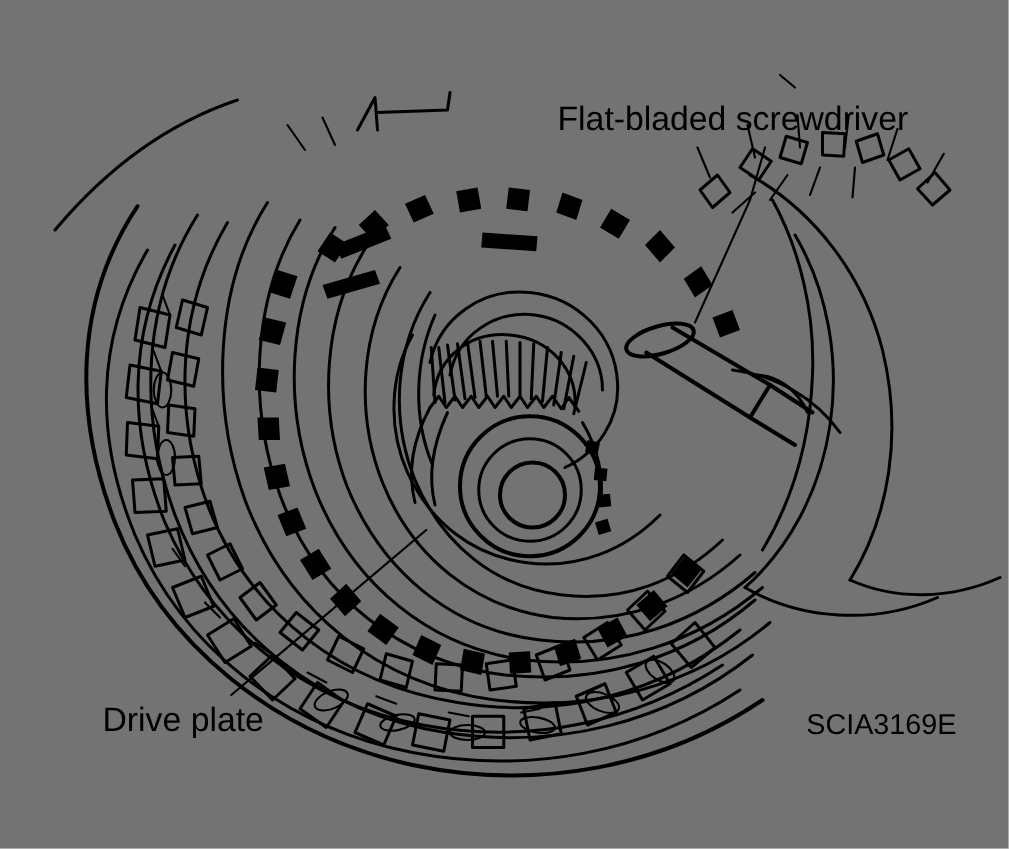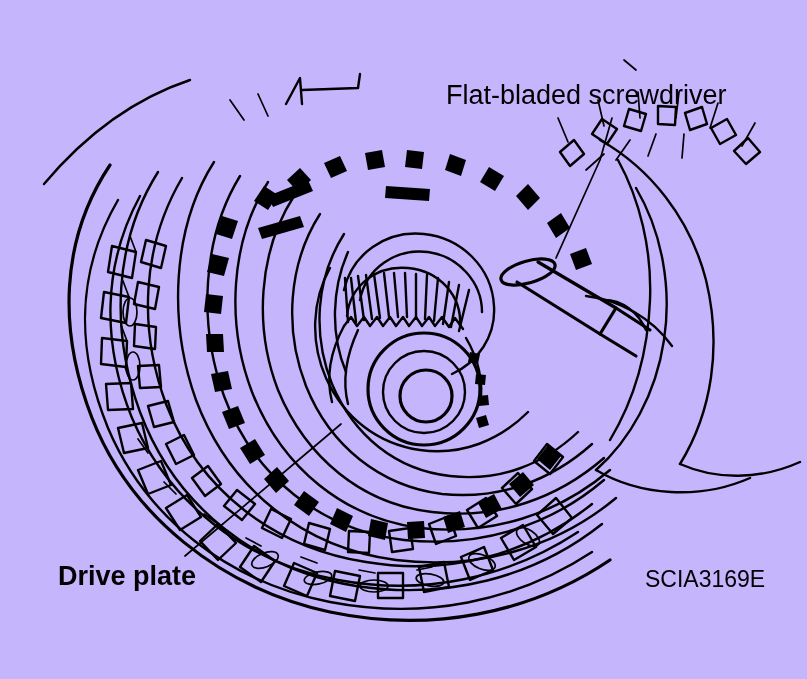--- a/index.html
+++ b/index.html
@@ -8,21 +8,21 @@
     padding: 0;
     background: #ffffff;
   }
   body {
     font-family: "Liberation Sans", sans-serif;
   }
   #figure-root {
     position: relative;
     width: 807px;
     height: 679px;
-    background: #c4b5fd;
+    background: #737373;
     overflow: hidden;
   }
   #figure-svg {
     position: absolute;
     top: 0;
     left: 0;
     width: 807px;
     height: 679px;
     display: block;
   }
@@ -32,24 +32,23 @@
     color: #000000;
     white-space: nowrap;
     line-height: 1;
   }
   #label-screwdriver {
     left: 446px;
     top: 82px;
     font-size: 27px;
   }
   #label-driveplate {
-    left: 58px;
+    left: 82px;
     top: 563px;
     font-size: 27px;
-    font-weight: bold;
   }
   #label-figcode {
     left: 645px;
     top: 568px;
     font-size: 23px;
     text-align: right;
   }
   .ink { fill: none; stroke: #000000; stroke-linecap: round; stroke-linejoin: round; }
   .ink-fill { fill: #000000; stroke: none; }
   .w1 { stroke-width: 1.7; }

